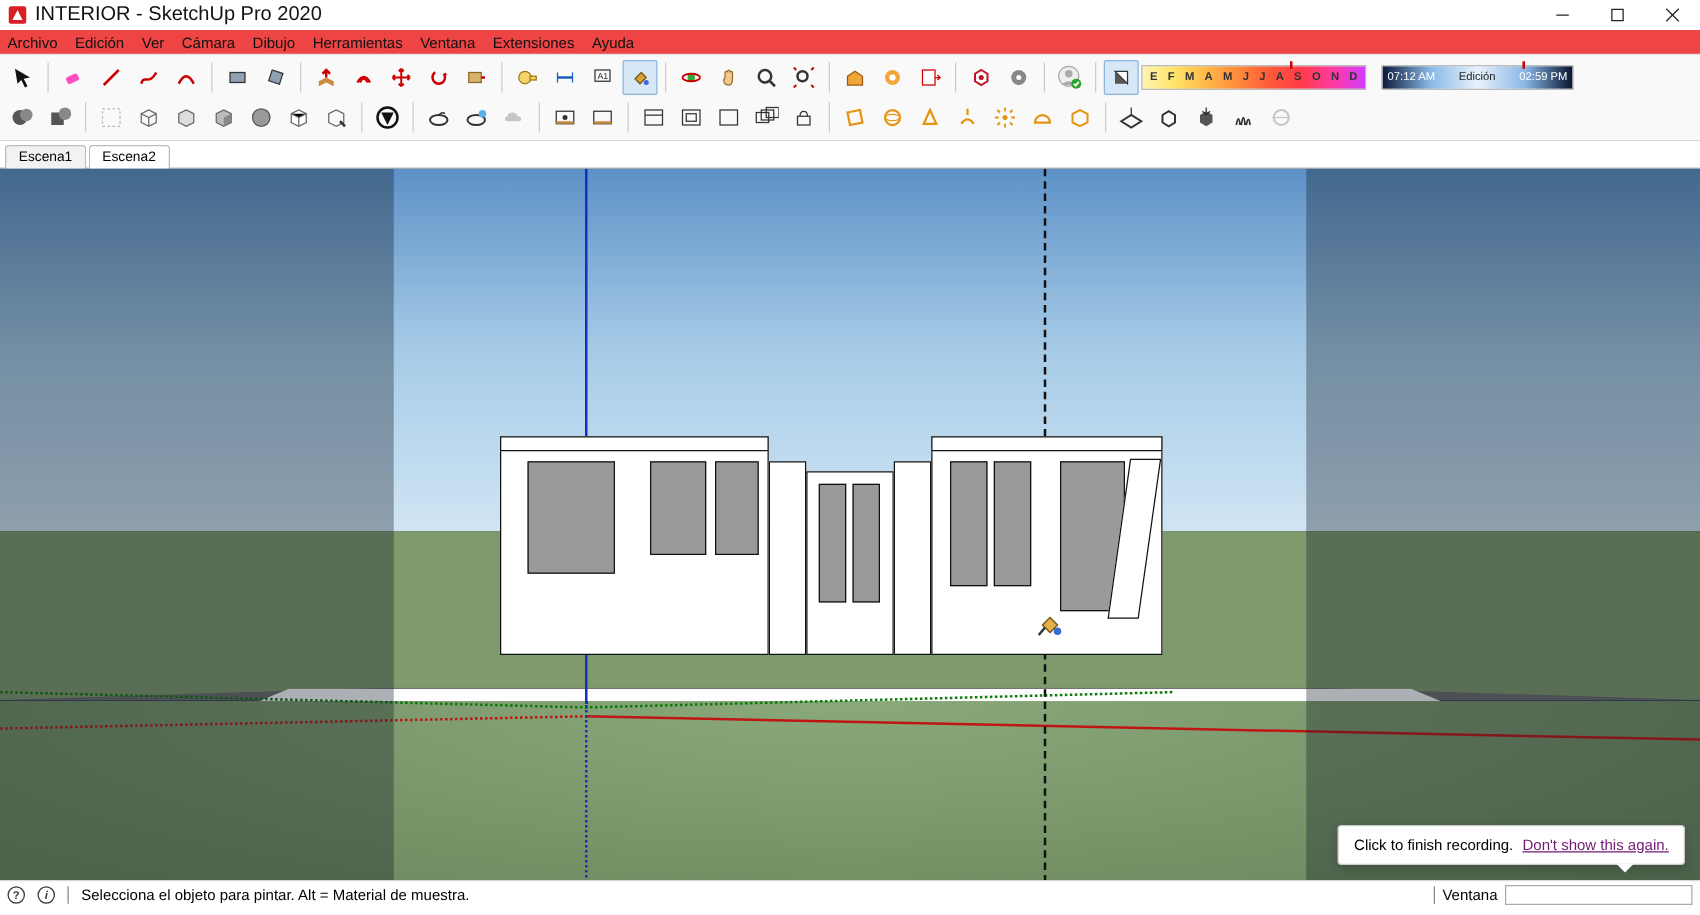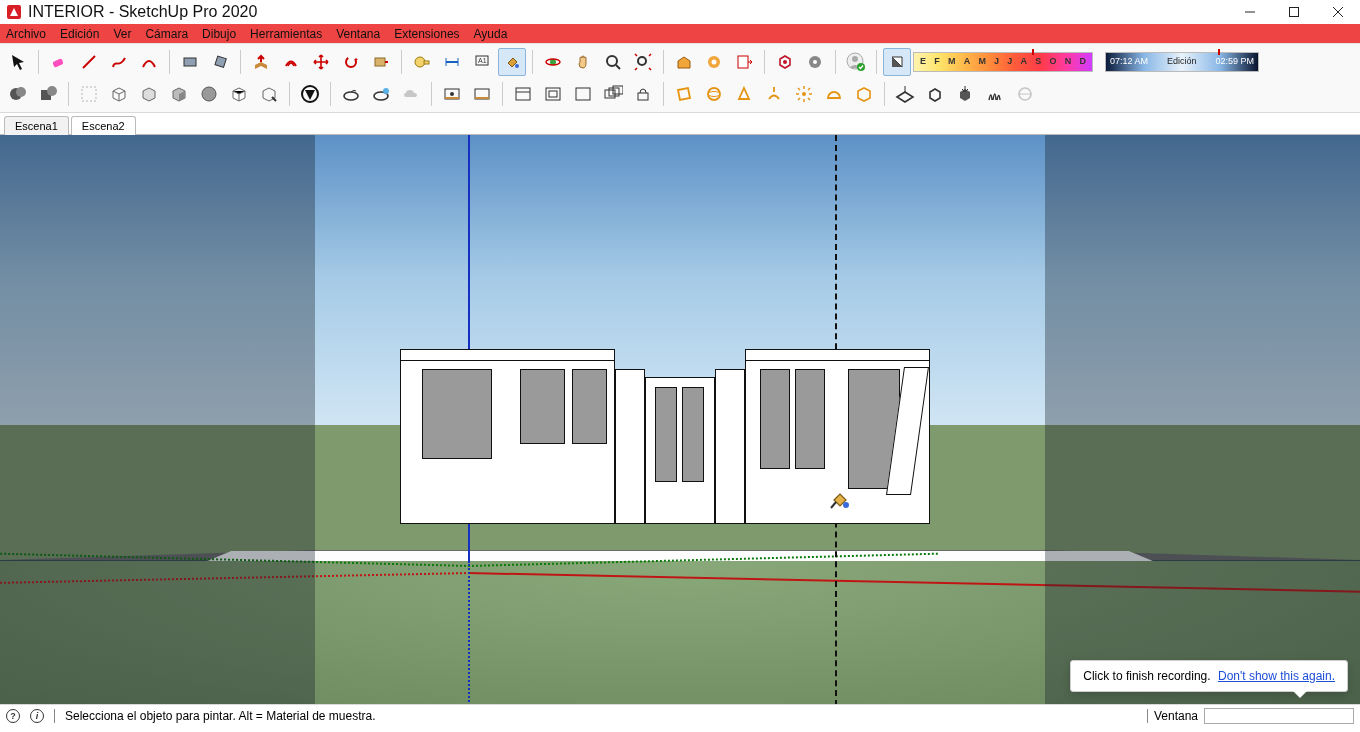--- a/index.html
+++ b/index.html
@@ -56,21 +56,21 @@
   .axis-green { position:absolute; top:430px; left:468px; width:470px; height:0; border-top:2px dotted #0a7a0a; transform-origin:left center; transform:rotate(-1.5deg);}
   .axis-green2 { position:absolute; top:430px; right:890px; width:470px; height:0; border-top:2px dotted #0a7a0a; transform-origin:right center; transform:rotate(1.5deg);}
   .guide-v { position:absolute; left:835px; top:0; height:571px; width:0; border-left:2px dashed #111; }
   .building { position:absolute; left:400px; top:214px; width:530px; height:180px; }
   .building .wall { background:#fff; border:1.5px solid #111; position:absolute; }
   .building .win { background:#9a9a9a; border:1.5px solid #111; position:absolute; }
   .paint-cursor { position:absolute; left:828px; top:353px; width:24px; height:24px; }
 
   
   .tooltip { position:absolute; right:12px; bottom:12px; background:#fff; border:1px solid #ccc; border-radius:3px; padding:8px 12px; font-size:12px; box-shadow:0 3px 8px rgba(0,0,0,.18); }
-  .tooltip a { color:#1d4ed8; text-decoration: underline; margin-left:4px; }
+  .tooltip a { color:#701a75; text-decoration: underline; margin-left:4px; }
   .tooltip::after { content:""; position:absolute; bottom:-7px; right:40px; width:0; height:0; border-left:7px solid transparent; border-right:7px solid transparent; border-top:7px solid #fff; }
 
   
   .statusbar { height: 22px; display:flex; align-items:center; padding: 0 6px; font-size:12px; background:#fff; border-top:1px solid #d9d9d9; gap:10px;justify-content:space-between; }
   .statusbar .right { margin-left:auto; display:flex; align-items:center; gap:6px; }
   .statusbar input { width:150px; height:16px; border:1px solid #aaa; font-size:11px; padding:0 2px; }
   .status-ico { width:14px; height:14px; border:1.2px solid #333; border-radius:50%; display:flex; align-items:center; justify-content:center; }
   .status-ico.q::after { content:"?"; font-size:9px; font-weight:700; color:#333;}
   .status-ico.i::after { content:"i"; font-size:9px; font-weight:700; font-style:italic; color:#333;}
   .vbar { width:1px; height:14px; background:#888; }

